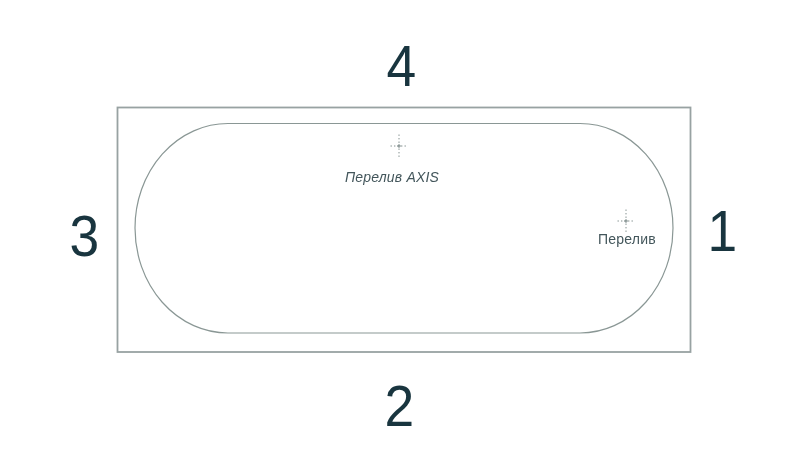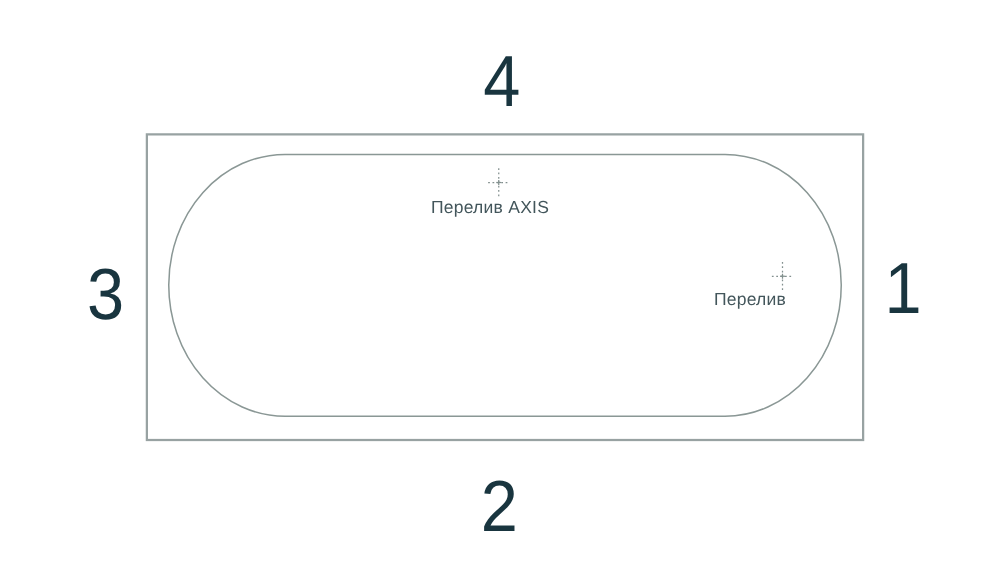--- a/index.html
+++ b/index.html
@@ -70,17 +70,17 @@
   </svg>
 
   <div class="side-number" style="left:722px; top:231px;">1</div>
 
   <div class="side-number" style="left:399px; top:406px;">2</div>
 
   <div class="side-number" style="left:84px; top:236px;">3</div>
 
   <div class="side-number" style="left:401px; top:66px;">4</div>
 
-  <div class="marker-label" style="left:392px; top:165px;">Перелив AXIS</div>
+  <div class="marker-label" style="left:392px; top:177px;font-style:italic;">Перелив AXIS</div>
 
-  <div class="marker-label" style="left:600px; top:239px;">Перелив</div>
+  <div class="marker-label" style="left:627px; top:239px;">Перелив</div>
 
 </div>
 
 </body></html>

